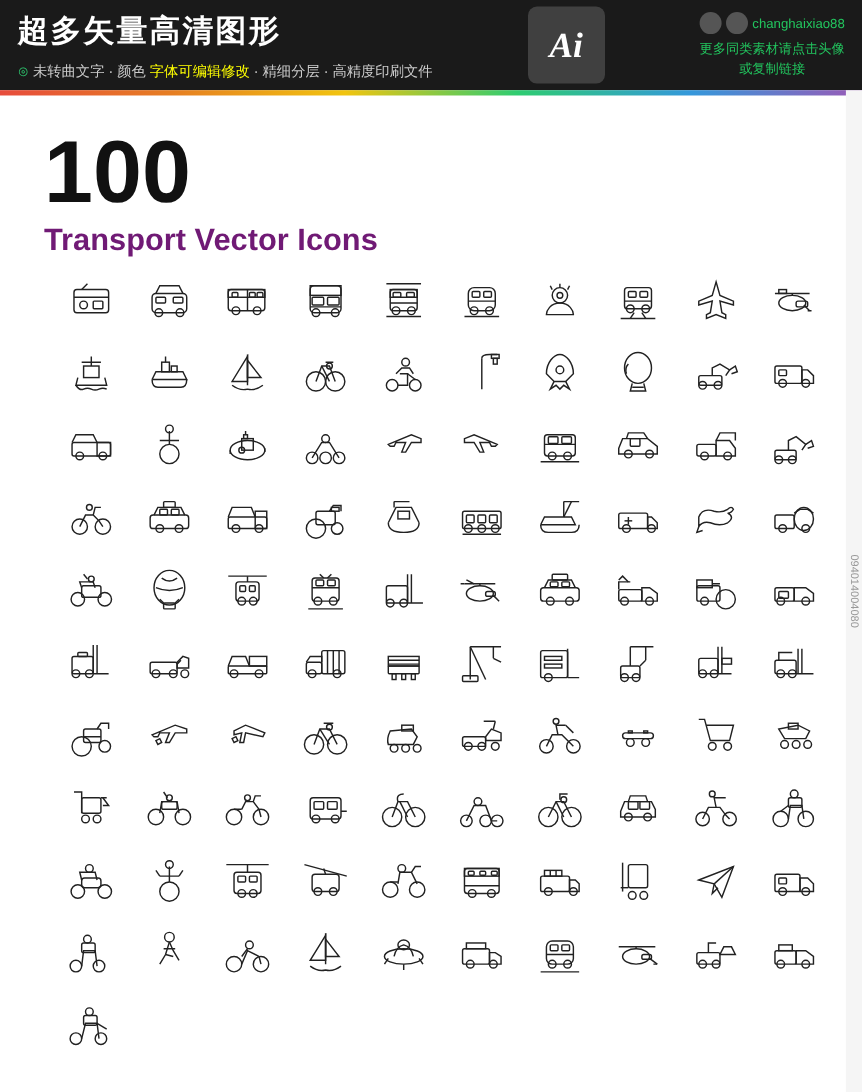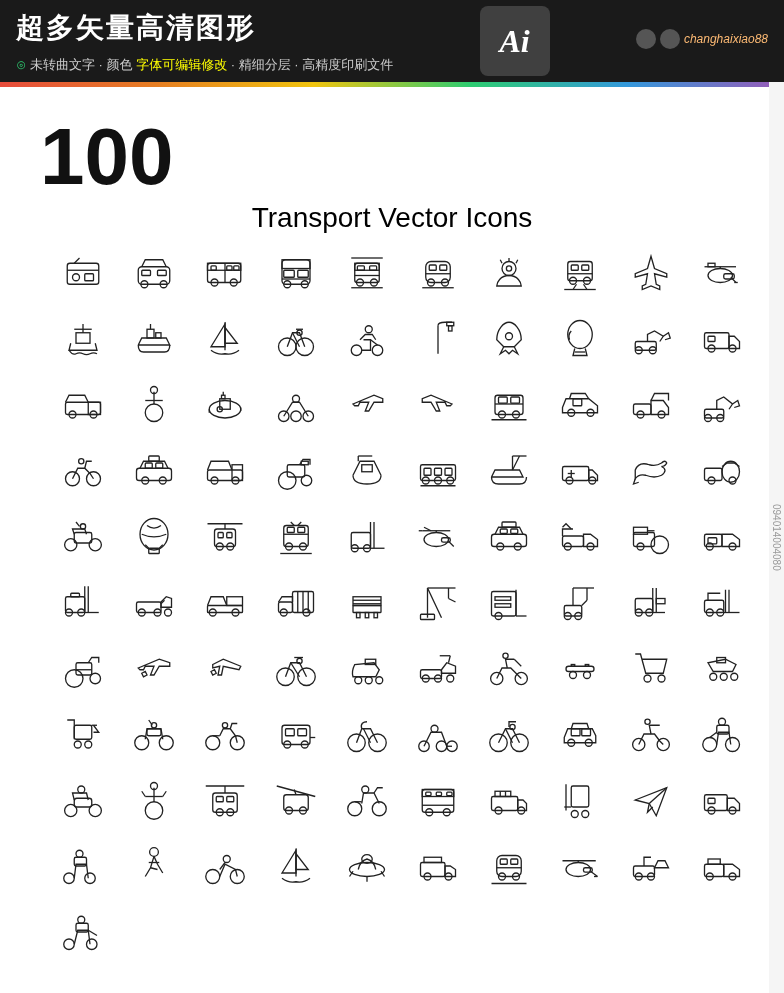--- a/index.html
+++ b/index.html
@@ -50,24 +50,23 @@
       width: 70px;
       height: 70px;
       display: flex;
       align-items: center;
       justify-content: center;
       border-radius: 8px;
       font-family: serif;
     }
     .banner-right {
       font-size: 12px;
-      color: #fdba74;
+      color: #22c55e;
       text-align: center;
       line-height: 1.5;
-      font-style: italic;
     }
     .banner-right .user {
       display: flex;
       align-items: center;
       gap: 4px;
       margin-bottom: 4px;
     }
     .avatar-circle {
       width: 20px; height: 20px;
       background: #555;
@@ -88,24 +87,23 @@
     }
 
     .big-number {
       font-size: 80px;
       font-weight: bold;
       color: #111;
       line-height: 1;
       margin-bottom: 5px;
     }
     .main-title {
-      text-align: center;
       font-size: 28px;
-      font-weight: normal;
-      color: #000000;
+      font-weight: bold;
+      color: #701a75;
       margin-bottom: 8px;
     }
     .format-list {
       text-align: center;
       font-size: 13px;
       color: #555;
       margin-bottom: 25px;
     }
 
     
@@ -159,20 +157,21 @@
   </div>
 
   <div class="ai-logo">Ai</div>
 
   <div class="banner-right">
     <div class="user">
       <span class="avatar-circle"></span>
       <span class="avatar-circle"></span>
       <span>changhaixiao88</span>
     </div>
+    <div>更多同类素材请点击头像<br>或复制链接</div>
   </div>
 </div>
 
 <div class="color-bar"></div>
 
 <div class="main-content">
   <div class="big-number">100</div>
   <div class="main-title">Transport Vector Icons</div>
 
   <div class="icons-grid">

